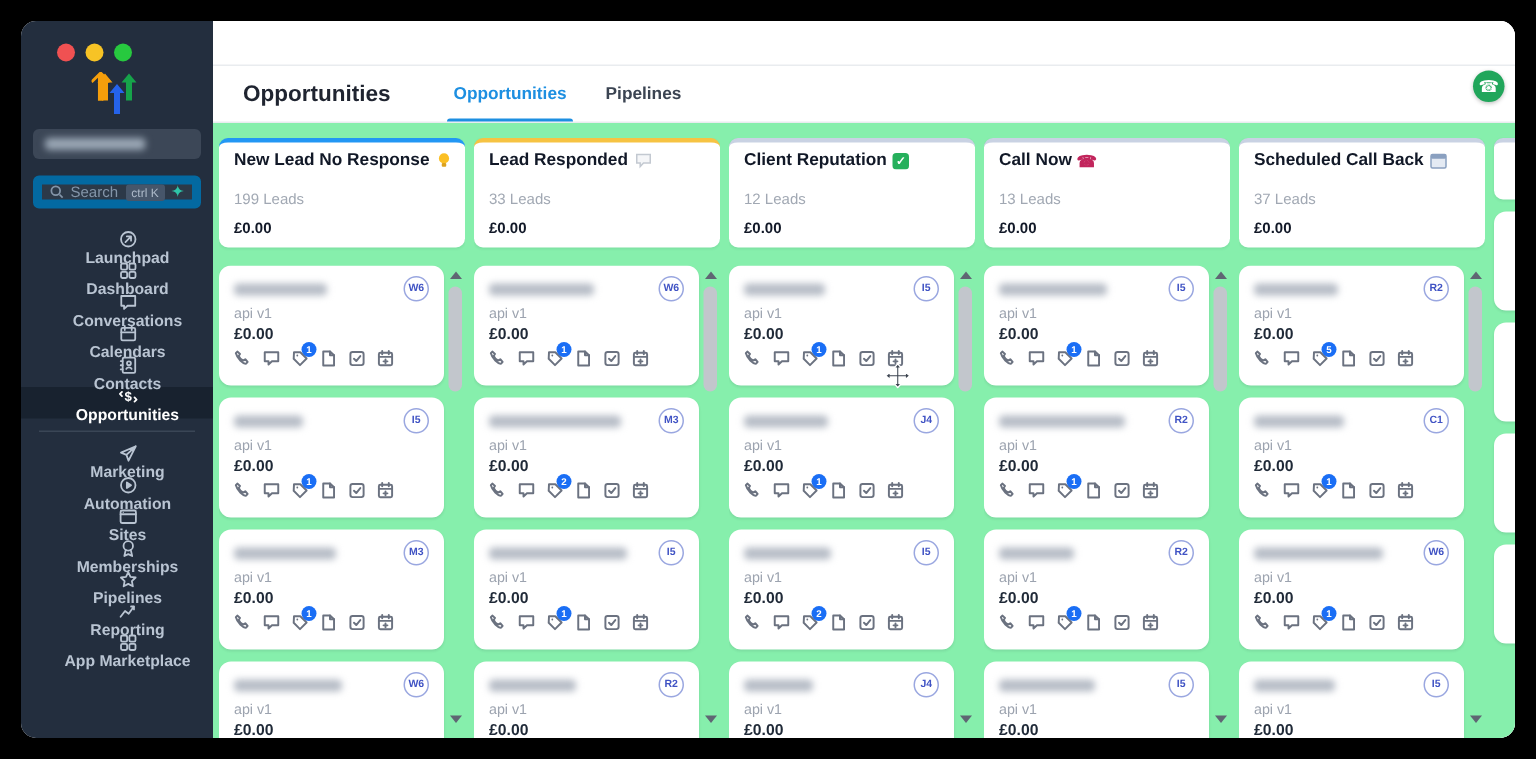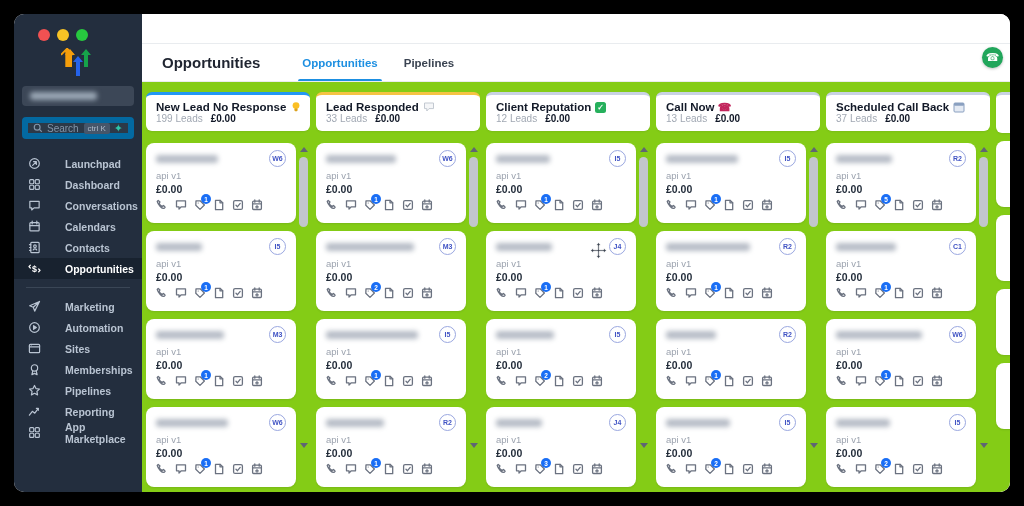--- a/index.html
+++ b/index.html
@@ -17,22 +17,22 @@
   .logo { display:flex; justify-content:center; margin-top:7px; height:30px; }
   .acct-pill { margin:8px 8px 0 8px; height:20px; background:#3c4757; border-radius:4px;
                display:flex; align-items:center; padding:0 8px; }
   .acct-blur { width:70%; height:8px; border-radius:3px; background:#9aa7b5; filter:blur(2.5px); }
   .searchbox { margin:11px 8px 0 8px; height:22px; background:#2c3948; border:6px solid #0369a1;
                border-radius:4px; display:flex; align-items:center; padding:0 5px; gap:4px; }
   .searchbox .ph { color:#8395a9; font-size:10px; flex:1; }
   .kbd { background:#46566a; color:#aebbca; font-size:8px; border-radius:2px; padding:1px 4px; }
   .spark { color:#2ec5a8; font-size:11px; line-height:1; }
   .nav { margin-top:14px; }
-  .nav-item { display:flex; align-items:center; gap:24px; height:21px; padding:0 0 0 14px;
-              font-size:10.5px; font-weight:700; color:#b9c4d2; cursor:pointer; }
+  .nav-item { display:flex; align-items:center; gap:0; height:21px; padding:0 0 0 14px;
+              font-size:10.5px; font-weight:700; color:#b9c4d2; cursor:pointer;flex-direction:column; }
   .nav-item svg { width:13px; height:13px; flex:none; }
   .nav-item.active { background:#18222f; color:#ffffff; }
   .nav-divider { height:1px; background:#3a4656; margin:8px 12px; }
 
   
   .main { flex:1; display:flex; flex-direction:column; position:relative; background:#fff; min-width:0; }
   .topbar { height:30px; border-bottom:1px solid #e9ecef; background:#fff; }
   .fab-call { position:absolute; top:33px; right:7px; width:21px; height:21px; border-radius:50%;
               background:#21a65b; color:#fff; display:flex; align-items:center; justify-content:center;
               font-size:11px; box-shadow:0 1px 3px rgba(0,0,0,.25); z-index:5; }
@@ -40,28 +40,28 @@
          background:#fff; position:relative; }
   .page-title { font-size:15px; font-weight:700; color:#1f2430; }
   .tabs { display:flex; gap:26px; margin-left:42px; height:100%; align-items:center; }
   .tab { font-size:11.5px; font-weight:700; color:#3b4452; position:relative; height:100%;
          display:flex; align-items:center; cursor:pointer; }
   .tab.active { color:#1d8fe1; }
   .tab.active::after { content:""; position:absolute; left:-4px; right:-4px; bottom:0; height:2px;
                        background:#1d8fe1; border-radius:2px 2px 0 0; }
 
   
-  .board { flex:1; background:#84cc16; padding:10px 0 0 4px; display:flex; gap:6px;
+  .board { flex:1; background:#86efac; padding:10px 0 0 4px; display:flex; gap:6px;
            overflow:hidden; position:relative; }
   .col { width:164px; flex:none; display:flex; flex-direction:column; overflow:hidden; }
   .col-hdr { background:#fff; border-radius:6px; padding:6px 10px 7px; box-shadow:0 1px 2px rgba(16,24,40,.08);
              border-top:3px solid #ccc; }
   .col-title { font-size:11.5px; font-weight:700; color:#111827; white-space:nowrap; overflow:hidden;
                display:flex; align-items:center; gap:4px; }
-  .col-stats { display:flex; gap:8px; margin-top:0; align-items:baseline; }
+  .col-stats { display:flex; gap:8px; margin-top:15px; align-items:baseline;flex-direction:column; }
   .col-leads { font-size:10px; color:#a1a8b3; }
   .col-value { font-size:10px; font-weight:700; color:#111827; }
   .col-body { position:relative; margin-top:12px; flex:1; overflow:hidden; padding-right:14px; }
 
   .card { background:#fff; border-radius:8px; padding:7px 10px 6px; margin-bottom:8px; height:80px;
           box-shadow:0 1px 2px rgba(16,24,40,.10); position:relative; }
   .card-top { display:flex; align-items:center; justify-content:space-between; }
   .name-blur { height:8px; border-radius:3px; background:#b6bcc6; filter:blur(2.5px); }
   .badge { width:17px; height:17px; border-radius:50%; border:1.5px solid #9aa7e0; color:#4053c4;
            font-size:7px; font-weight:700; display:flex; align-items:center; justify-content:center;

